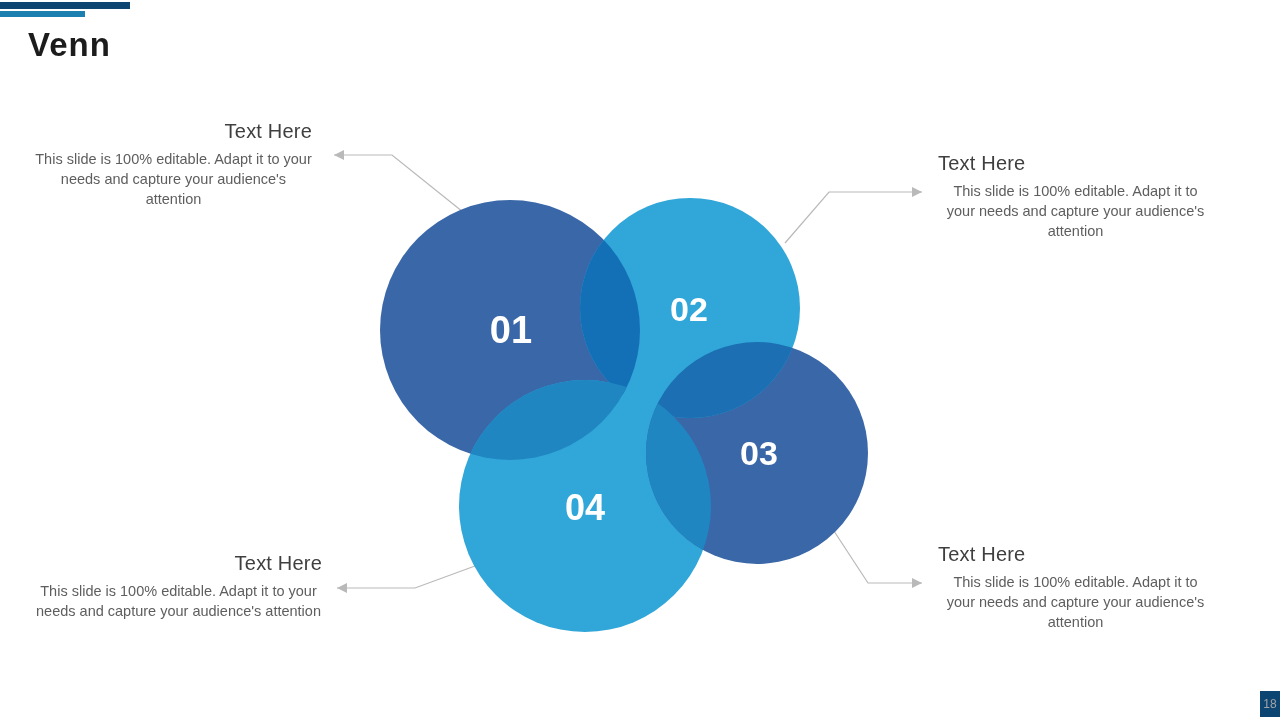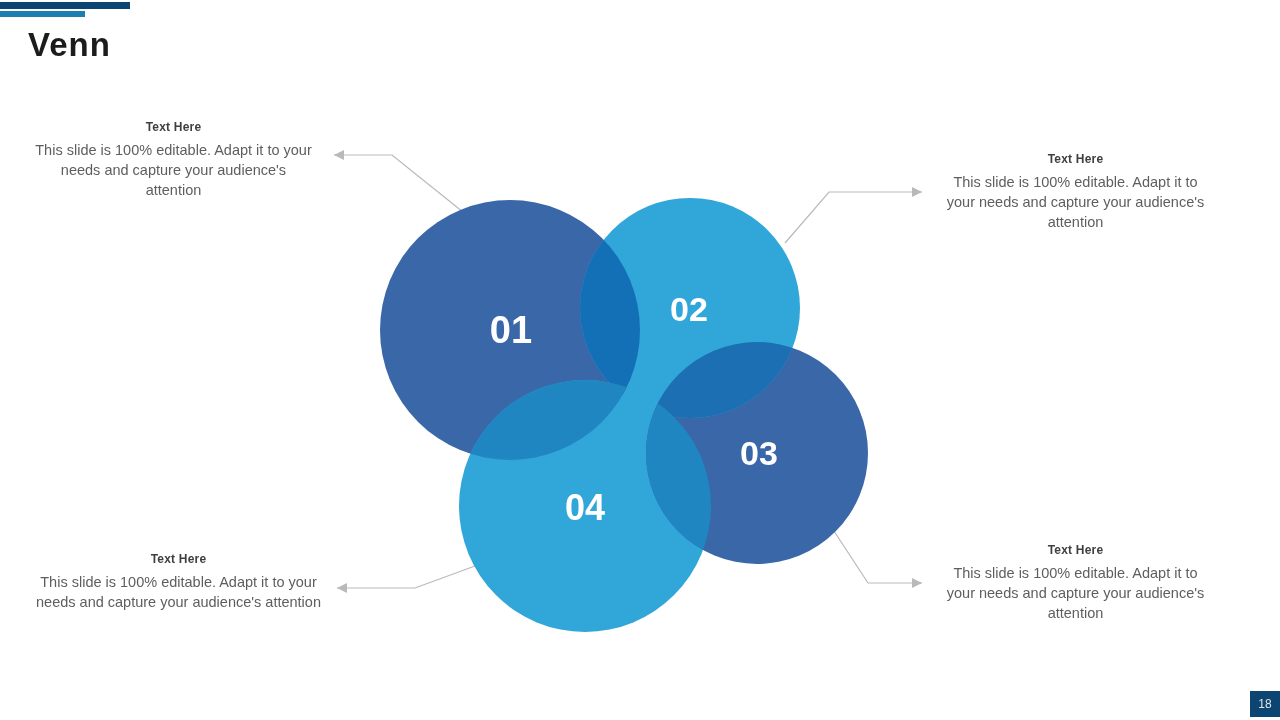--- a/index.html
+++ b/index.html
@@ -44,48 +44,47 @@
   
   .venn {
     position: absolute;
     left: 0; top: 0;
     width: 1280px; height: 720px;
   }
 
   
   .txt-block { position: absolute; }
   .txt-block .heading {
-    font-size: 12px;
-    font-weight: bold;
+    font-size: 20px;
+    font-weight: normal;
     color: #3f3f3f;
     margin-bottom: 6px;
     letter-spacing: 0.2px;
-    text-align: center;
   }
   .txt-block .body {
     font-size: 14.5px;
     line-height: 20px;
     color: #5e5e5e;
     text-align: center;
   }
   .align-right { text-align: right; }
   .align-left  { text-align: left; }
 
   #block-1 { left: 35px;  top: 120px; width: 277px; }
   #block-2 { left: 938px; top: 152px; width: 275px; }
   #block-3 { left: 35px;  top: 552px; width: 287px; }
   #block-4 { left: 938px; top: 543px; width: 275px; }
 
   
   .page-badge {
     position: absolute;
     right: 0; bottom: 3px;
-    width: 30px; height: 26px;
+    width: 20px; height: 26px;
     background: #0d4572;
-    color: #e5e5e5;
+    color: #a3a3a3;
     font-size: 12px;
     display: flex;
     align-items: center;
     justify-content: center;
   }
 </style>
 </head>
 <body>
 
 <div class="slide">

